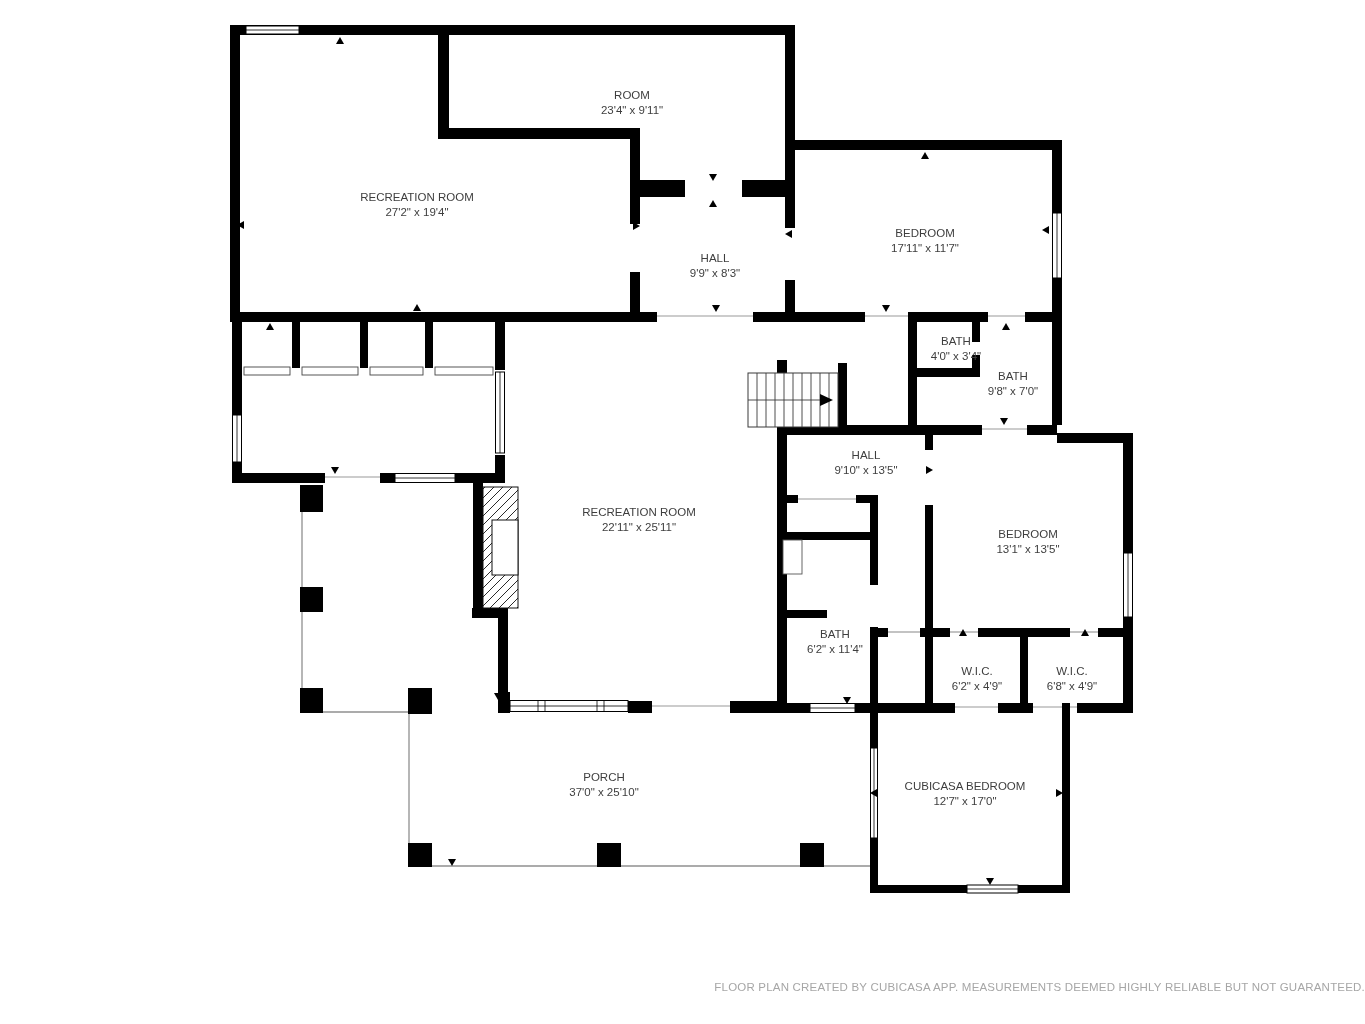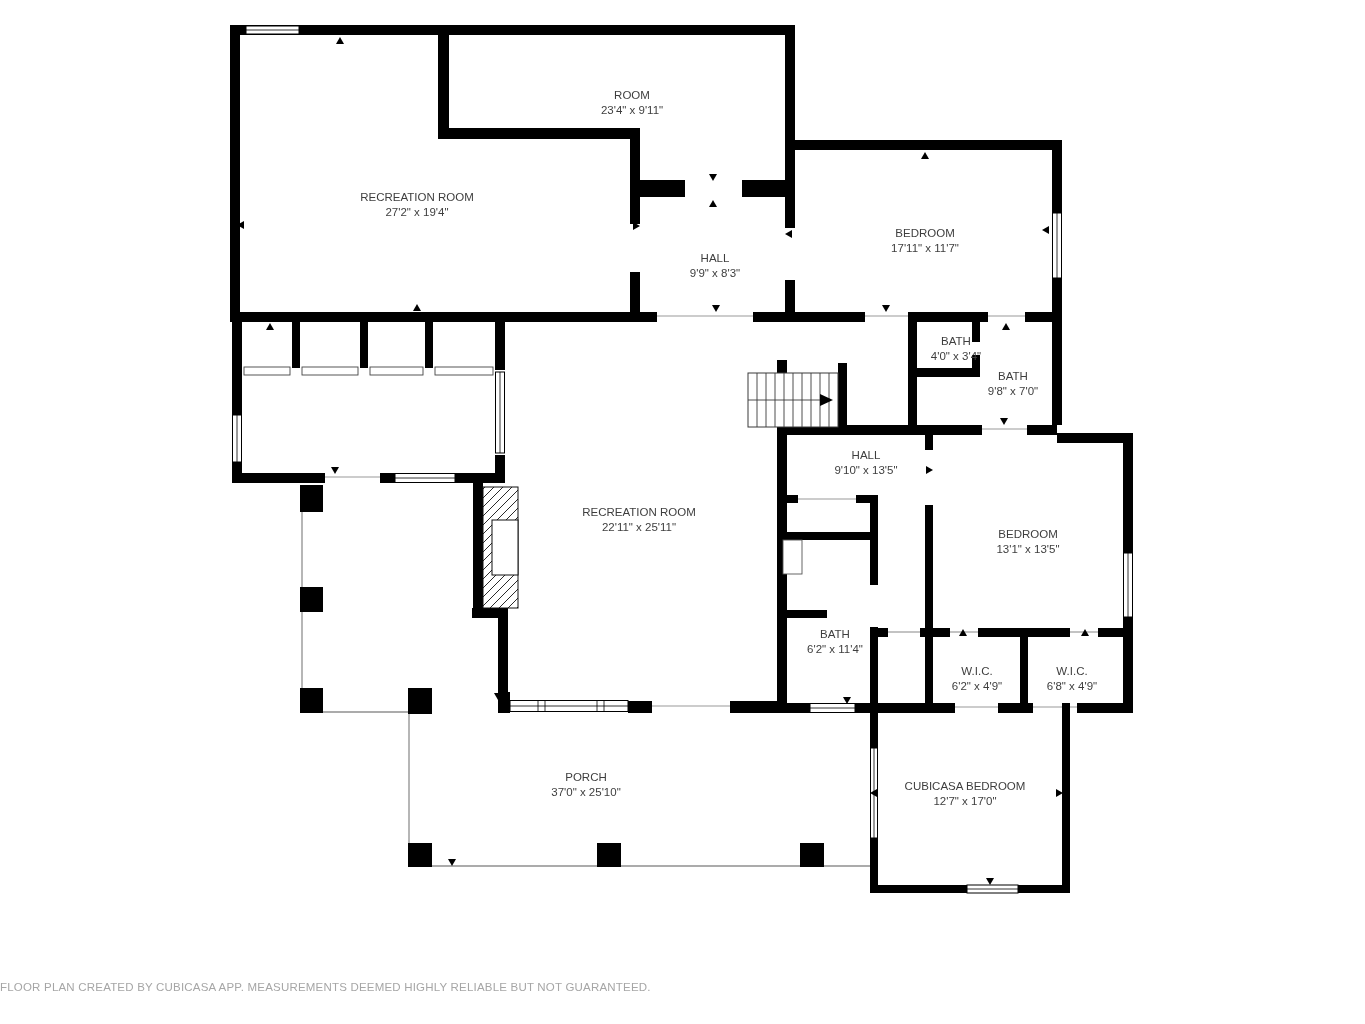--- a/index.html
+++ b/index.html
@@ -2,21 +2,21 @@
 <html><head>
 <meta charset="utf-8">
 <style>
   html,body{margin:0;padding:0;background:#ffffff;}
   body{width:1365px;height:1024px;overflow:hidden;}
   .stage{position:relative;width:1365px;height:1024px;font-family:"Liberation Sans",sans-serif;background:#fff;}
   .plan-svg{position:absolute;left:0;top:0;width:1365px;height:1024px;}
   .room-label{position:absolute;transform:translateX(-50%);text-align:center;color:#3e3e3e;
               font-size:11.5px;line-height:15px;white-space:nowrap;}
   .room-label .rname,.room-label .rdims{display:block;}
-  .footer{position:absolute;left:0;right:0;top:981px;text-align:left;font-size:11.5px;
+  .footer{position:absolute;left:0;right:0;top:981px;text-align:right;font-size:11.5px;
           color:#a6a6a6;letter-spacing:.2px;}
 </style>
 </head>
 <body>
 
 <div class="stage">
 
 <svg class="plan-svg" viewBox="0 0 1365 1024" xmlns="http://www.w3.org/2000/svg">
   <defs>
     <pattern id="hatch" width="9" height="9" patternUnits="userSpaceOnUse">
@@ -276,21 +276,21 @@
     <span class="rdims">6'2" x 11'4"</span>
   </div>
   <div class="room-label" style="left:977px;top:664px;">
     <span class="rname">W.I.C.</span>
     <span class="rdims">6'2" x 4'9"</span>
   </div>
   <div class="room-label" style="left:1072px;top:664px;">
     <span class="rname">W.I.C.</span>
     <span class="rdims">6'8" x 4'9"</span>
   </div>
-  <div class="room-label" style="left:586px;top:770px;">
+  <div class="room-label" style="left:604px;top:770px;">
     <span class="rname">PORCH</span>
     <span class="rdims">37'0" x 25'10"</span>
   </div>
   <div class="room-label" style="left:965px;top:779px;">
     <span class="rname">CUBICASA BEDROOM</span>
     <span class="rdims">12'7" x 17'0"</span>
   </div>
 
   <div class="footer">FLOOR PLAN CREATED BY CUBICASA APP. MEASUREMENTS DEEMED HIGHLY RELIABLE BUT NOT GUARANTEED.</div>
 </div>

